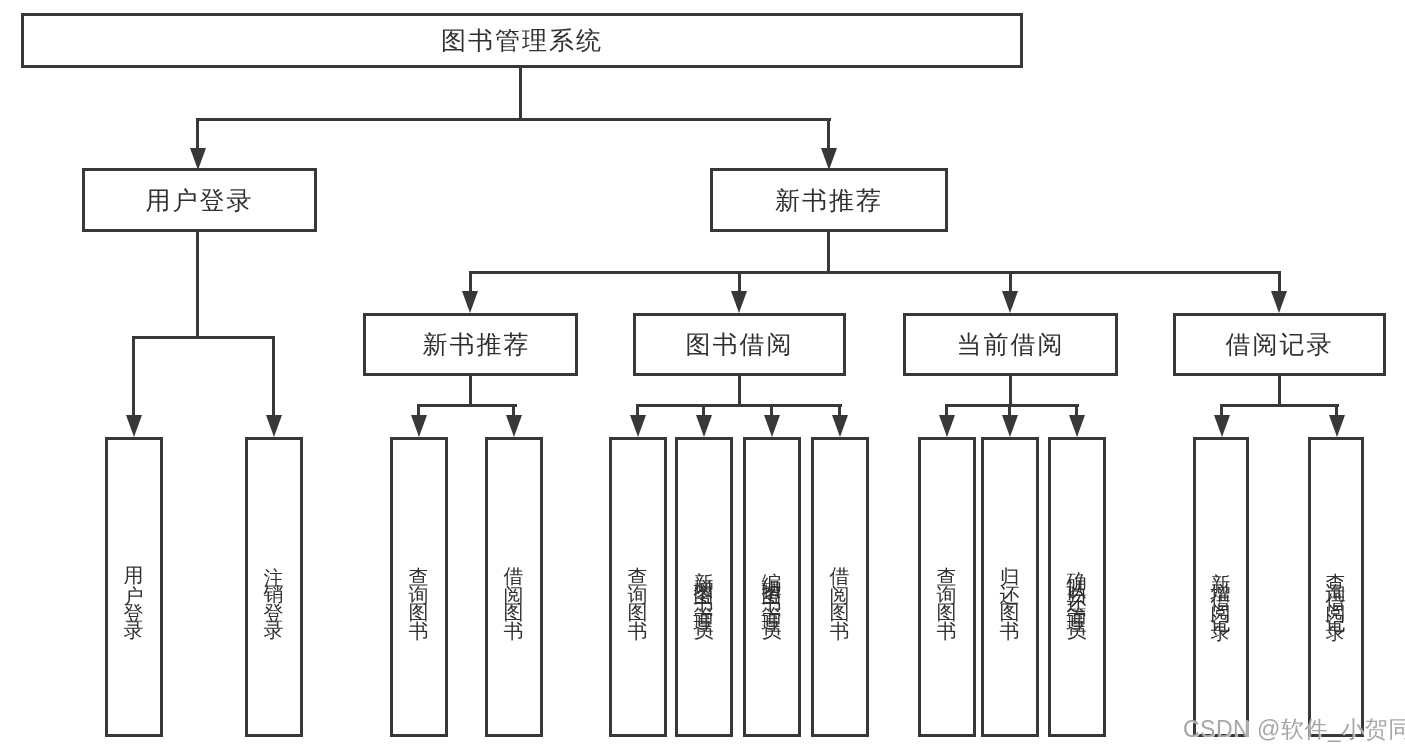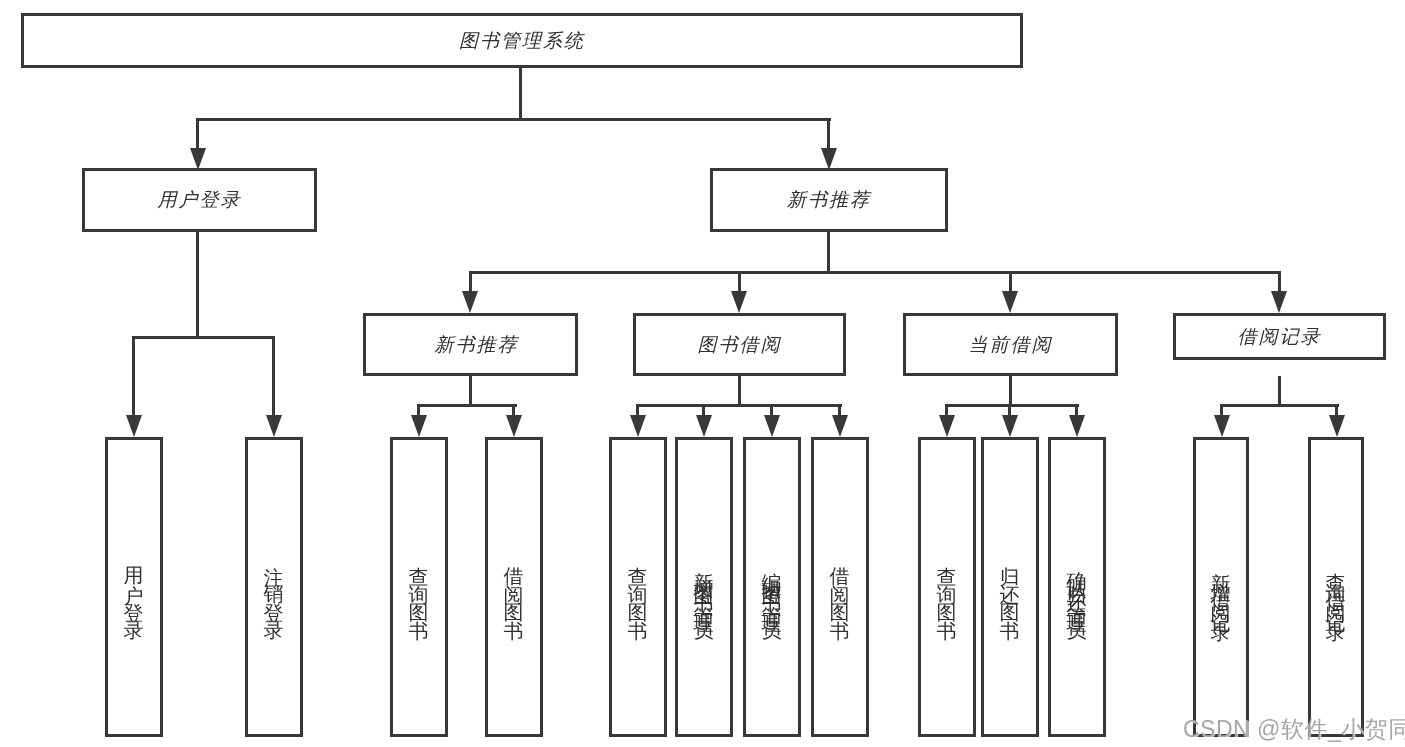--- a/index.html
+++ b/index.html
@@ -1,21 +1,21 @@
 <!DOCTYPE html>
 <html style="--line: #383838; --text: #303030; --background: #ffffff; --watermark: #a6a6a6;"><head>
 <meta charset="utf-8">
 <style>
   * { margin:0; padding:0; box-sizing:border-box; }
   html,body { background:#ffffff; font-family:"Liberation Sans", sans-serif; }
   .canvas { position:relative; width:1405px; height:747px; background:var(--background,#ffffff); overflow:hidden; }
 
   .box { position:absolute; background:#ffffff; border:3px solid var(--line,#383838);
          display:flex; align-items:center; justify-content:center; color:var(--text,#303030); }
-  .hbox { font-size:19px; letter-spacing:2px; white-space:nowrap;font-style:italic; }
+  .hbox { font-size:25px; letter-spacing:2px; white-space:nowrap; }
   .leaf { top:437px; width:58px; height:300px; }
   .vlabel { writing-mode:vertical-rl; text-orientation:mixed; font-size:20px; line-height:1.1; }
   .ls-s { letter-spacing:18px; }
   .ls-m { letter-spacing:10px; }
   .ls-l { letter-spacing:7px; }
 
   .vline { position:absolute; width:3px; background:var(--line,#383838); }
   .hline { position:absolute; height:3px; background:var(--line,#383838); }
   .arrow { position:absolute; width:0; height:0;
            border-left:8px solid transparent; border-right:8px solid transparent;
@@ -68,21 +68,21 @@
 
   <div class="box hbox" style="left:363px; top:313px; width:215px; height:63px;padding-left:12px;">
     <span>新书推荐</span>
   </div>
   <div class="box hbox" style="left:903px; top:313px; width:215px; height:63px;">
     <span>当前借阅</span>
   </div>
   <div class="box hbox" style="left:633px; top:313px; width:213px; height:63px;">
     <span>图书借阅</span>
   </div>
-  <div class="box hbox" style="left:1173px; top:313px; width:213px; height:47px;">
+  <div class="box hbox" style="left:1173px; top:313px; width:213px; height:63px;">
     <span>借阅记录</span>
   </div>
 
   <div class="vline" style="left:469px; top:376px; height:31px;"></div>
   <div class="hline" style="left:417px; top:404px; width:100px;"></div>
   <div class="vline" style="left:417px; top:404px; height:13px;"></div>
   <div class="vline" style="left:512px; top:404px; height:13px;"></div>
   <div class="arrow" style="left:411px; top:415px;"></div>
   <div class="arrow" style="left:506px; top:415px;"></div>
 

